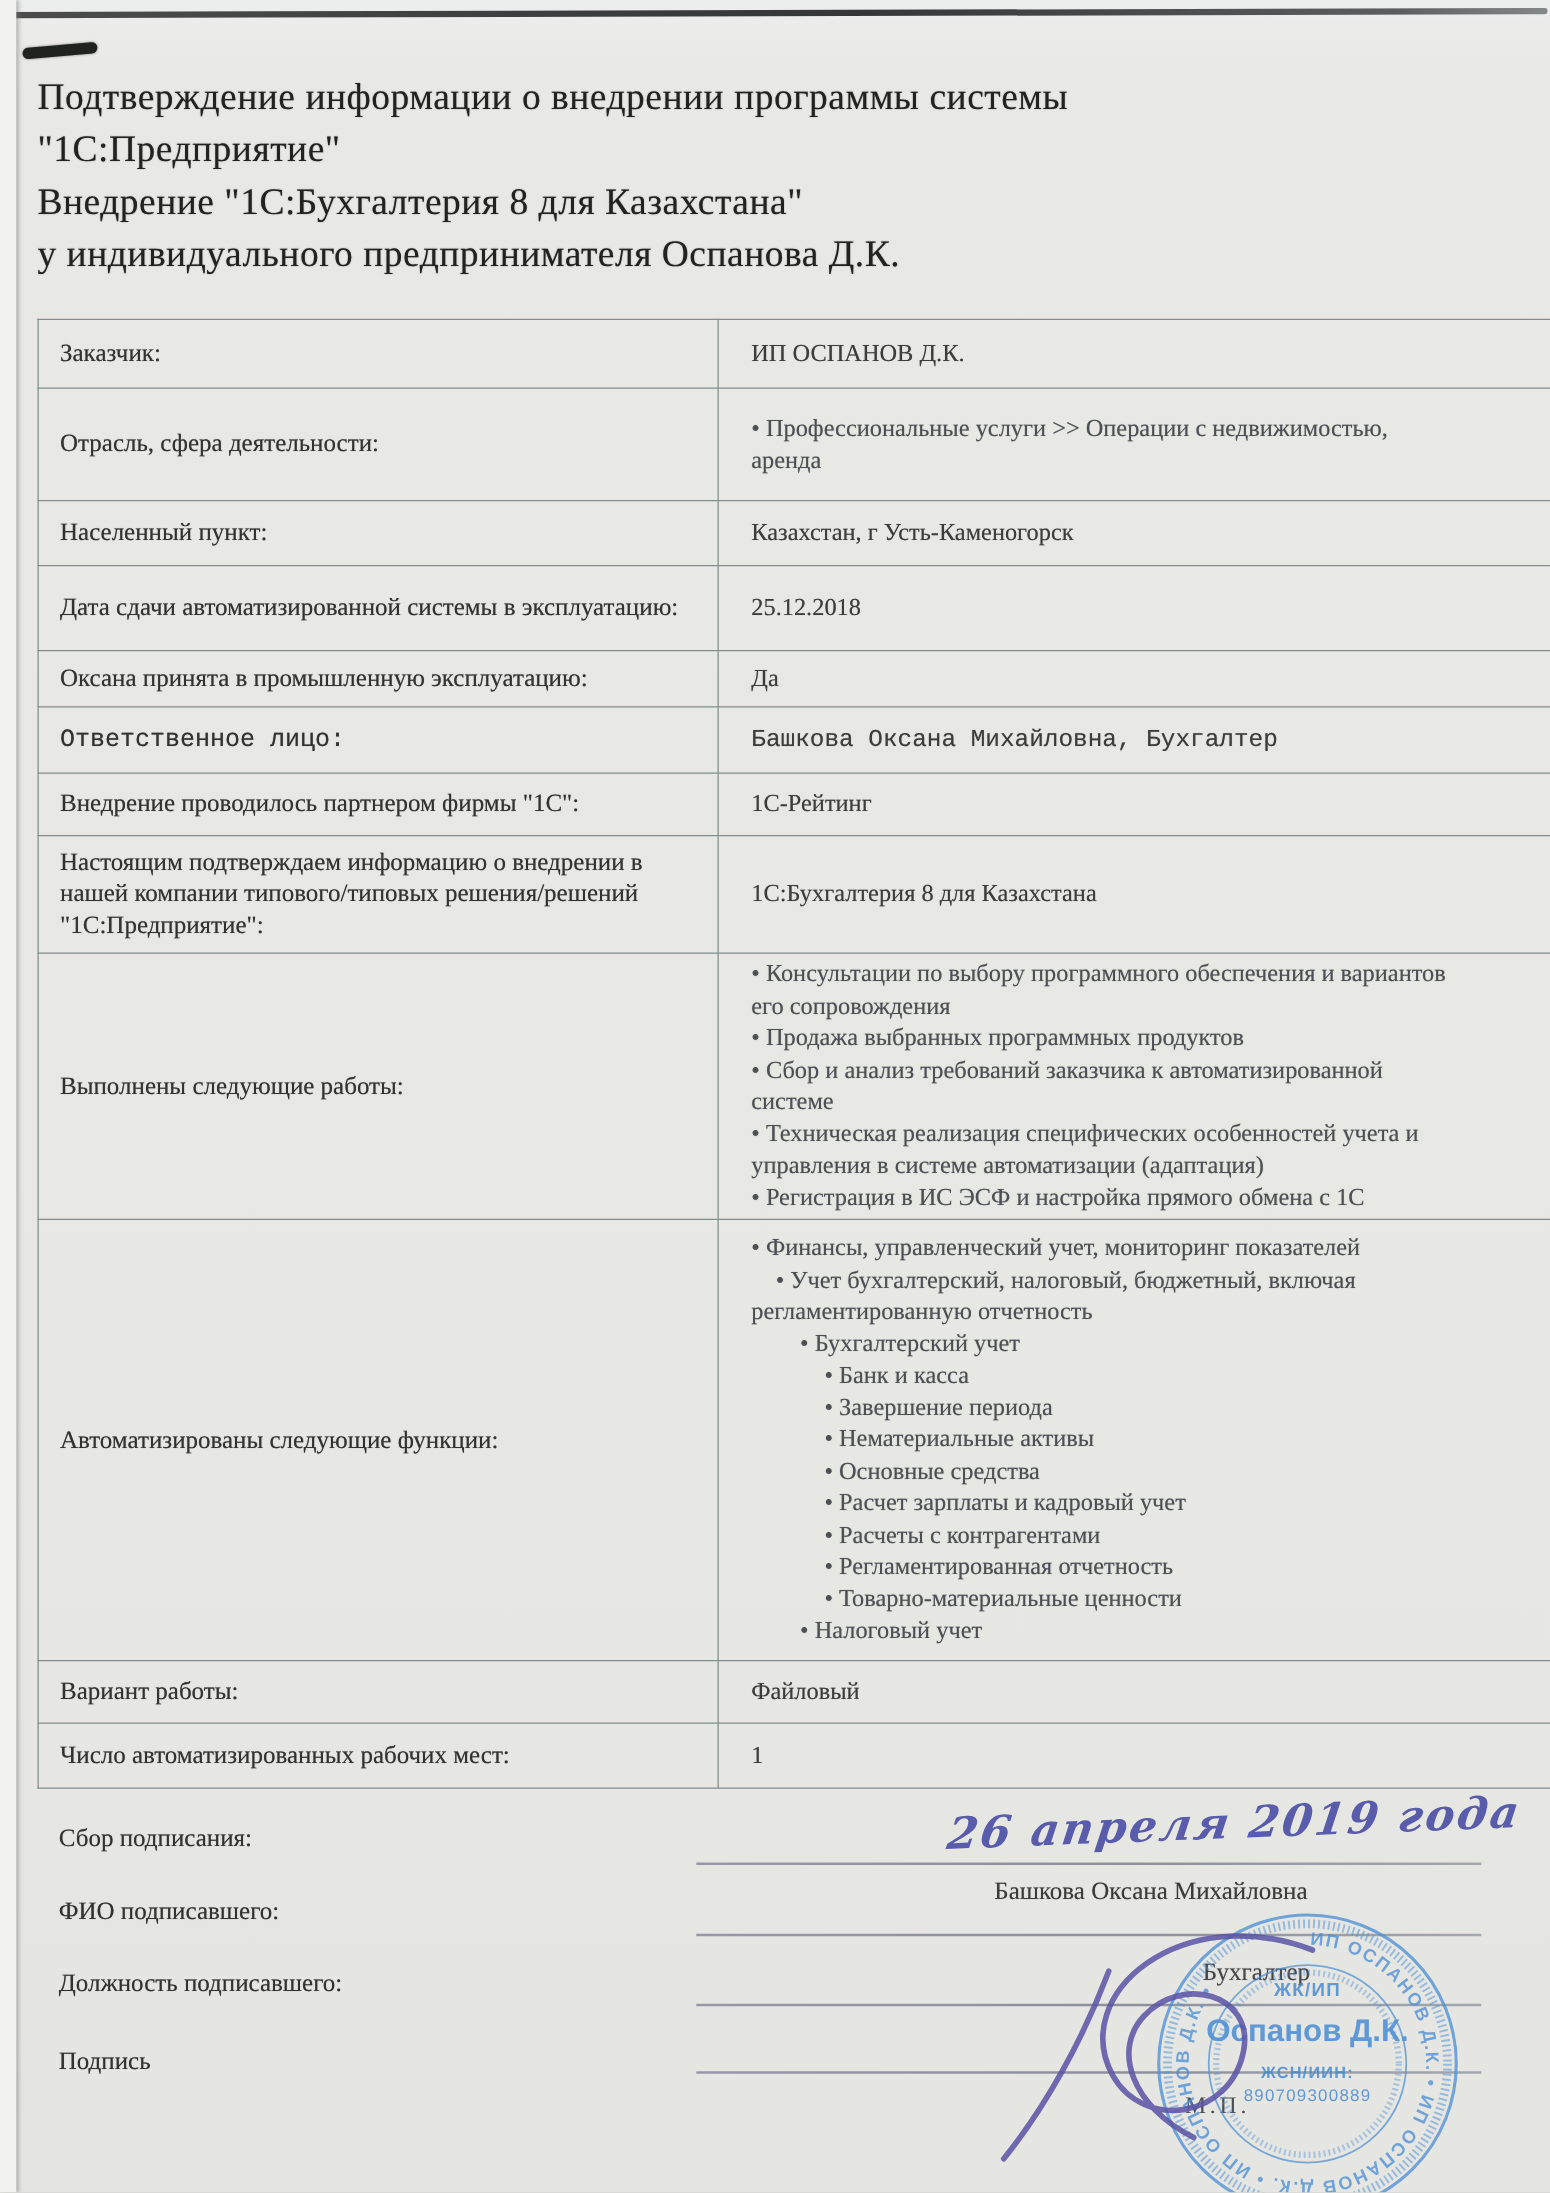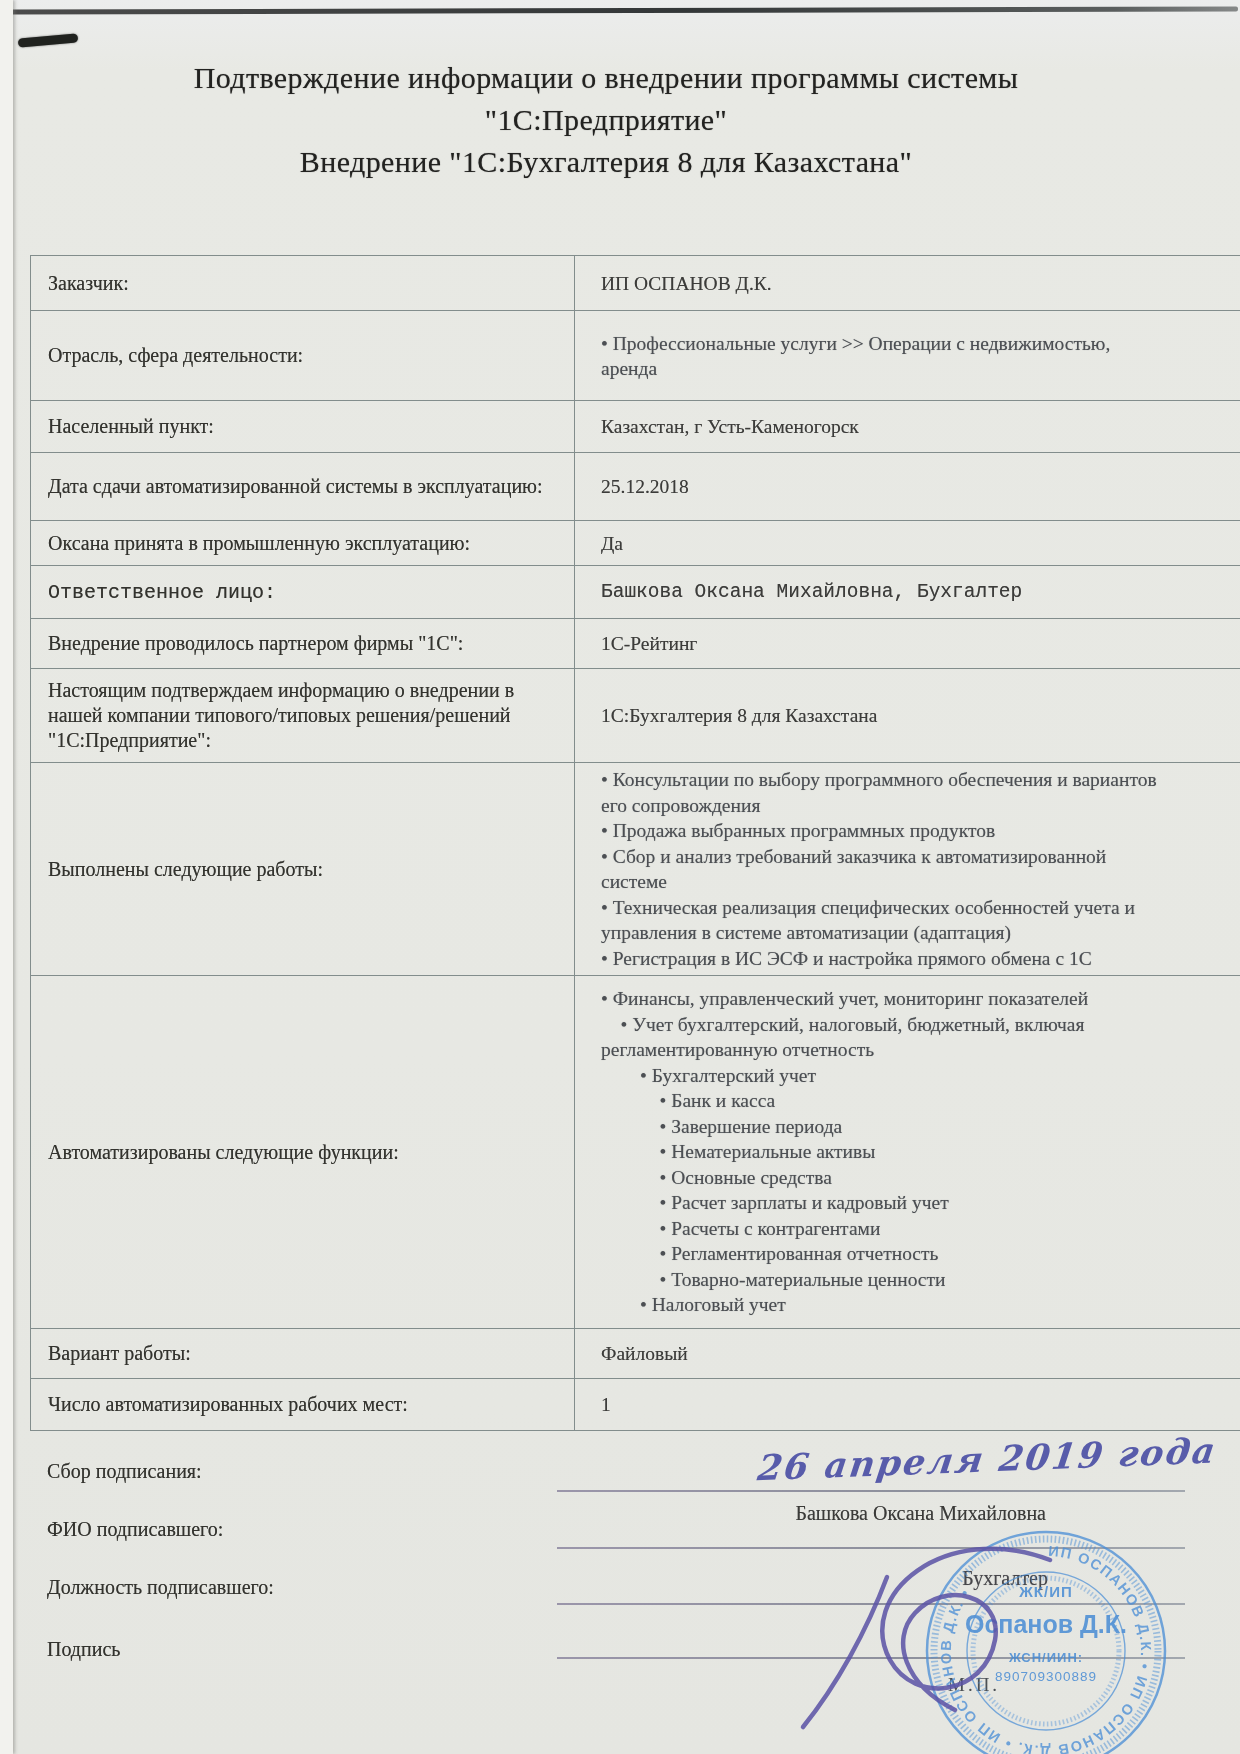--- a/index.html
+++ b/index.html
@@ -15,21 +15,21 @@
   }
   
   .scan-topline{position:absolute;left:8px;top:8px;width:1230px;height:5px;
     background:linear-gradient(90deg,#3a3a3a,#1f2324 55%,#4a4e4e 90%,#7a7d7d);
     border-radius:2px;transform:rotate(-0.15deg);opacity:.9;}
   .scan-leftstrip{position:absolute;left:0;top:0;width:13px;height:100%;
     background:#f2f2ee;box-shadow:2px 0 3px rgba(120,120,115,.45);}
   .scan-dash{position:absolute;left:18px;top:36px;width:60px;height:9px;background:#20221f;
     border-radius:5px;transform:rotate(-5deg);box-shadow:0 0 2px rgba(30,30,30,.6);}
   
-  .title{position:absolute;left:30px;top:57px;width:1152px;text-align:center;}
+  .title{position:absolute;left:30px;top:57px;width:1152px;}
   .title div{font-size:30px;line-height:42px;color:#222220;
     text-shadow:0 0 1px rgba(40,40,40,.55);letter-spacing:.4px;}
   
   table.info{position:absolute;left:30px;top:255px;width:1152px;
     border-collapse:collapse;table-layout:fixed;}
   table.info td{border:1px solid #828d8c;vertical-align:middle;
     font-size:20px;padding:4px 10px 4px 17px;}
   table.info td.lbl{width:516px;color:#33332e;line-height:25px;
     text-shadow:0 0 .6px rgba(50,50,48,.6);}
   table.info td.val{width:636px;color:#3c3c3a;padding-left:26px;font-size:19.5px;
@@ -62,20 +62,21 @@
 <div class="page">
 
   <div class="scan-topline"></div>
   <div class="scan-leftstrip"></div>
   <div class="scan-dash"></div>
 
   <div class="title">
     <div>Подтверждение информации о внедрении программы системы</div>
     <div>"1С:Предприятие"</div>
     <div>Внедрение "1С:Бухгалтерия 8 для Казахстана"</div>
+    <div>у индивидуального предпринимателя Оспанова Д.К.</div>
   </div>
 
   <table class="info">
     <tbody>
         <tr class="r1">
           <td class="lbl">Заказчик:</td>
           <td class="val">ИП ОСПАНОВ Д.К.</td>
         </tr>
     <tr class="r2">
           <td class="lbl">Отрасль, сфера деятельности:</td>

